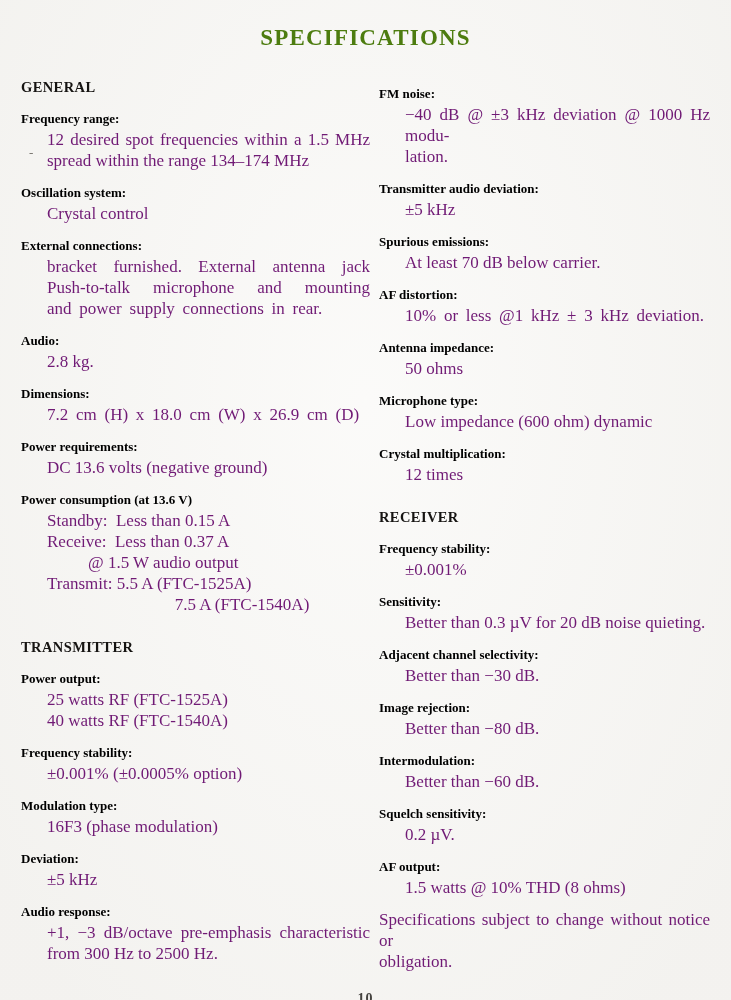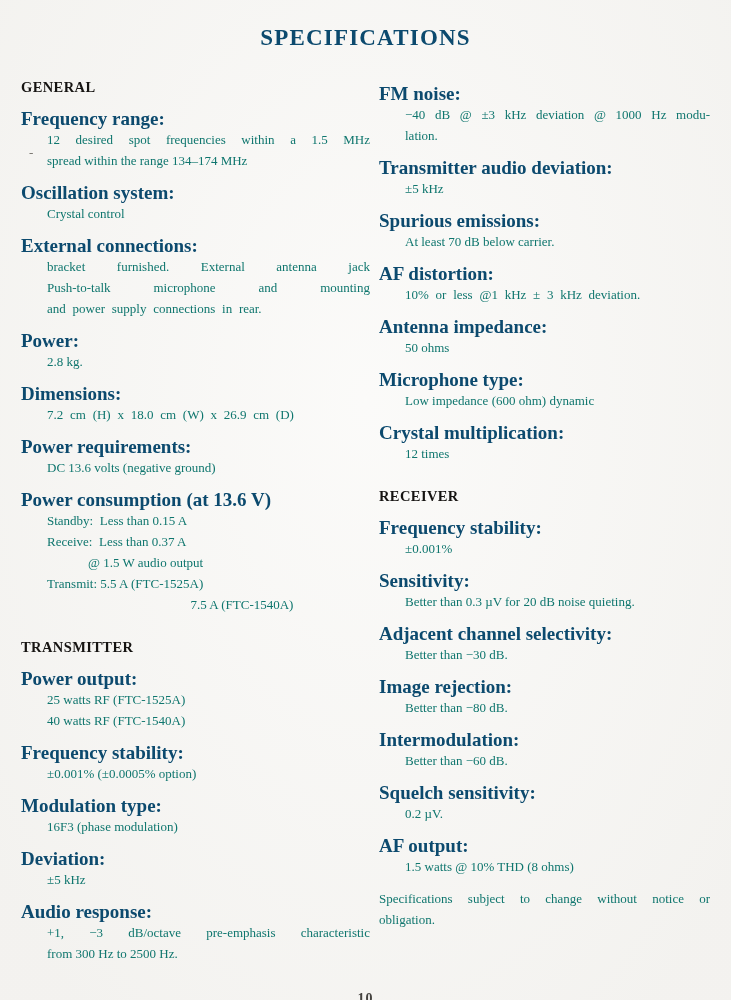--- a/index.html
+++ b/index.html
@@ -7,35 +7,35 @@
   html,body { margin:0; padding:0; }
   body {
     width:731px; height:1000px; overflow:hidden; position:relative;
     background: var(--paper);
     background-image: radial-gradient(ellipse at 50% 40%, rgba(255,255,255,0.5), rgba(0,0,0,0.015) 90%);
     color: var(--ink);
     font-family: "Liberation Serif", "DejaVu Serif", serif;
   }
   .page-title {
     text-align:center; font-weight:bold; font-size:23px; letter-spacing:1.2px;
-    padding-top:25px; color:#0c4a6e;
+    padding-top:25px; color:#4d7c0f;
   }
   .columns { display:flex; padding:0 21px; margin-top:26px; }
   .col-left { width:349px; }
   .col-right { flex:1; padding-top:6px; padding-left:9px; }
   .col > :first-child { margin-top:0; }
   .col-heading {
     font-weight:bold; font-size:14.5px; line-height:21px;
     margin:22px 0 10px; letter-spacing:0.4px; color:#161412;
   }
   .spec-block { margin-bottom:11px; }
-  .spec-label { font-weight:bold; font-size:19px; line-height:21px; color:#0c4a6e; }
+  .spec-label { font-weight:bold; font-size:13px; line-height:21px; color:#000000; }
   .spec-lines { padding-left:26px; }
   .para-block .spec-lines { padding-left:0; }
-  .spec-line { font-size:13px; line-height:21px; white-space:pre-wrap; color:#0f766e; }
+  .spec-line { font-size:17px; line-height:21px; white-space:pre-wrap; color:#701a75; }
   .jline { text-align:justify; text-align-last:justify; }
   .wsline { word-spacing:3.5px; }
   .pad1 { padding-left:41px; }
   .pad2 { padding-left:67px;text-align:center; }
   .stray-mark { position:absolute; left:29px; top:145px; font-size:13px; color:#75726c; }
   .page-number {
     position:absolute; left:0; right:0; top:991px; text-align:center;
     font-size:14px; font-weight:bold; color:#454340; letter-spacing:1px;
   }
 </style>
@@ -64,21 +64,21 @@
       </div>
       <div class="spec-block">
         <div class="spec-label">External connections:</div>
         <div class="spec-lines">
           <div class="spec-line jline">bracket furnished. External antenna jack</div>
           <div class="spec-line jline">Push-to-talk microphone and mounting</div>
           <div class="spec-line wsline">and power supply connections in rear.</div>
         </div>
       </div>
       <div class="spec-block">
-        <div class="spec-label">Power:</div>
+        <div class="spec-label">Audio:</div>
         <div class="spec-lines">
           <div class="spec-line">2.8 kg.</div>
         </div>
       </div>
       <div class="spec-block">
         <div class="spec-label">Dimensions:</div>
         <div class="spec-lines">
           <div class="spec-line wsline">7.2 cm (H) x 18.0 cm (W) x 26.9 cm (D)</div>
         </div>
       </div>

